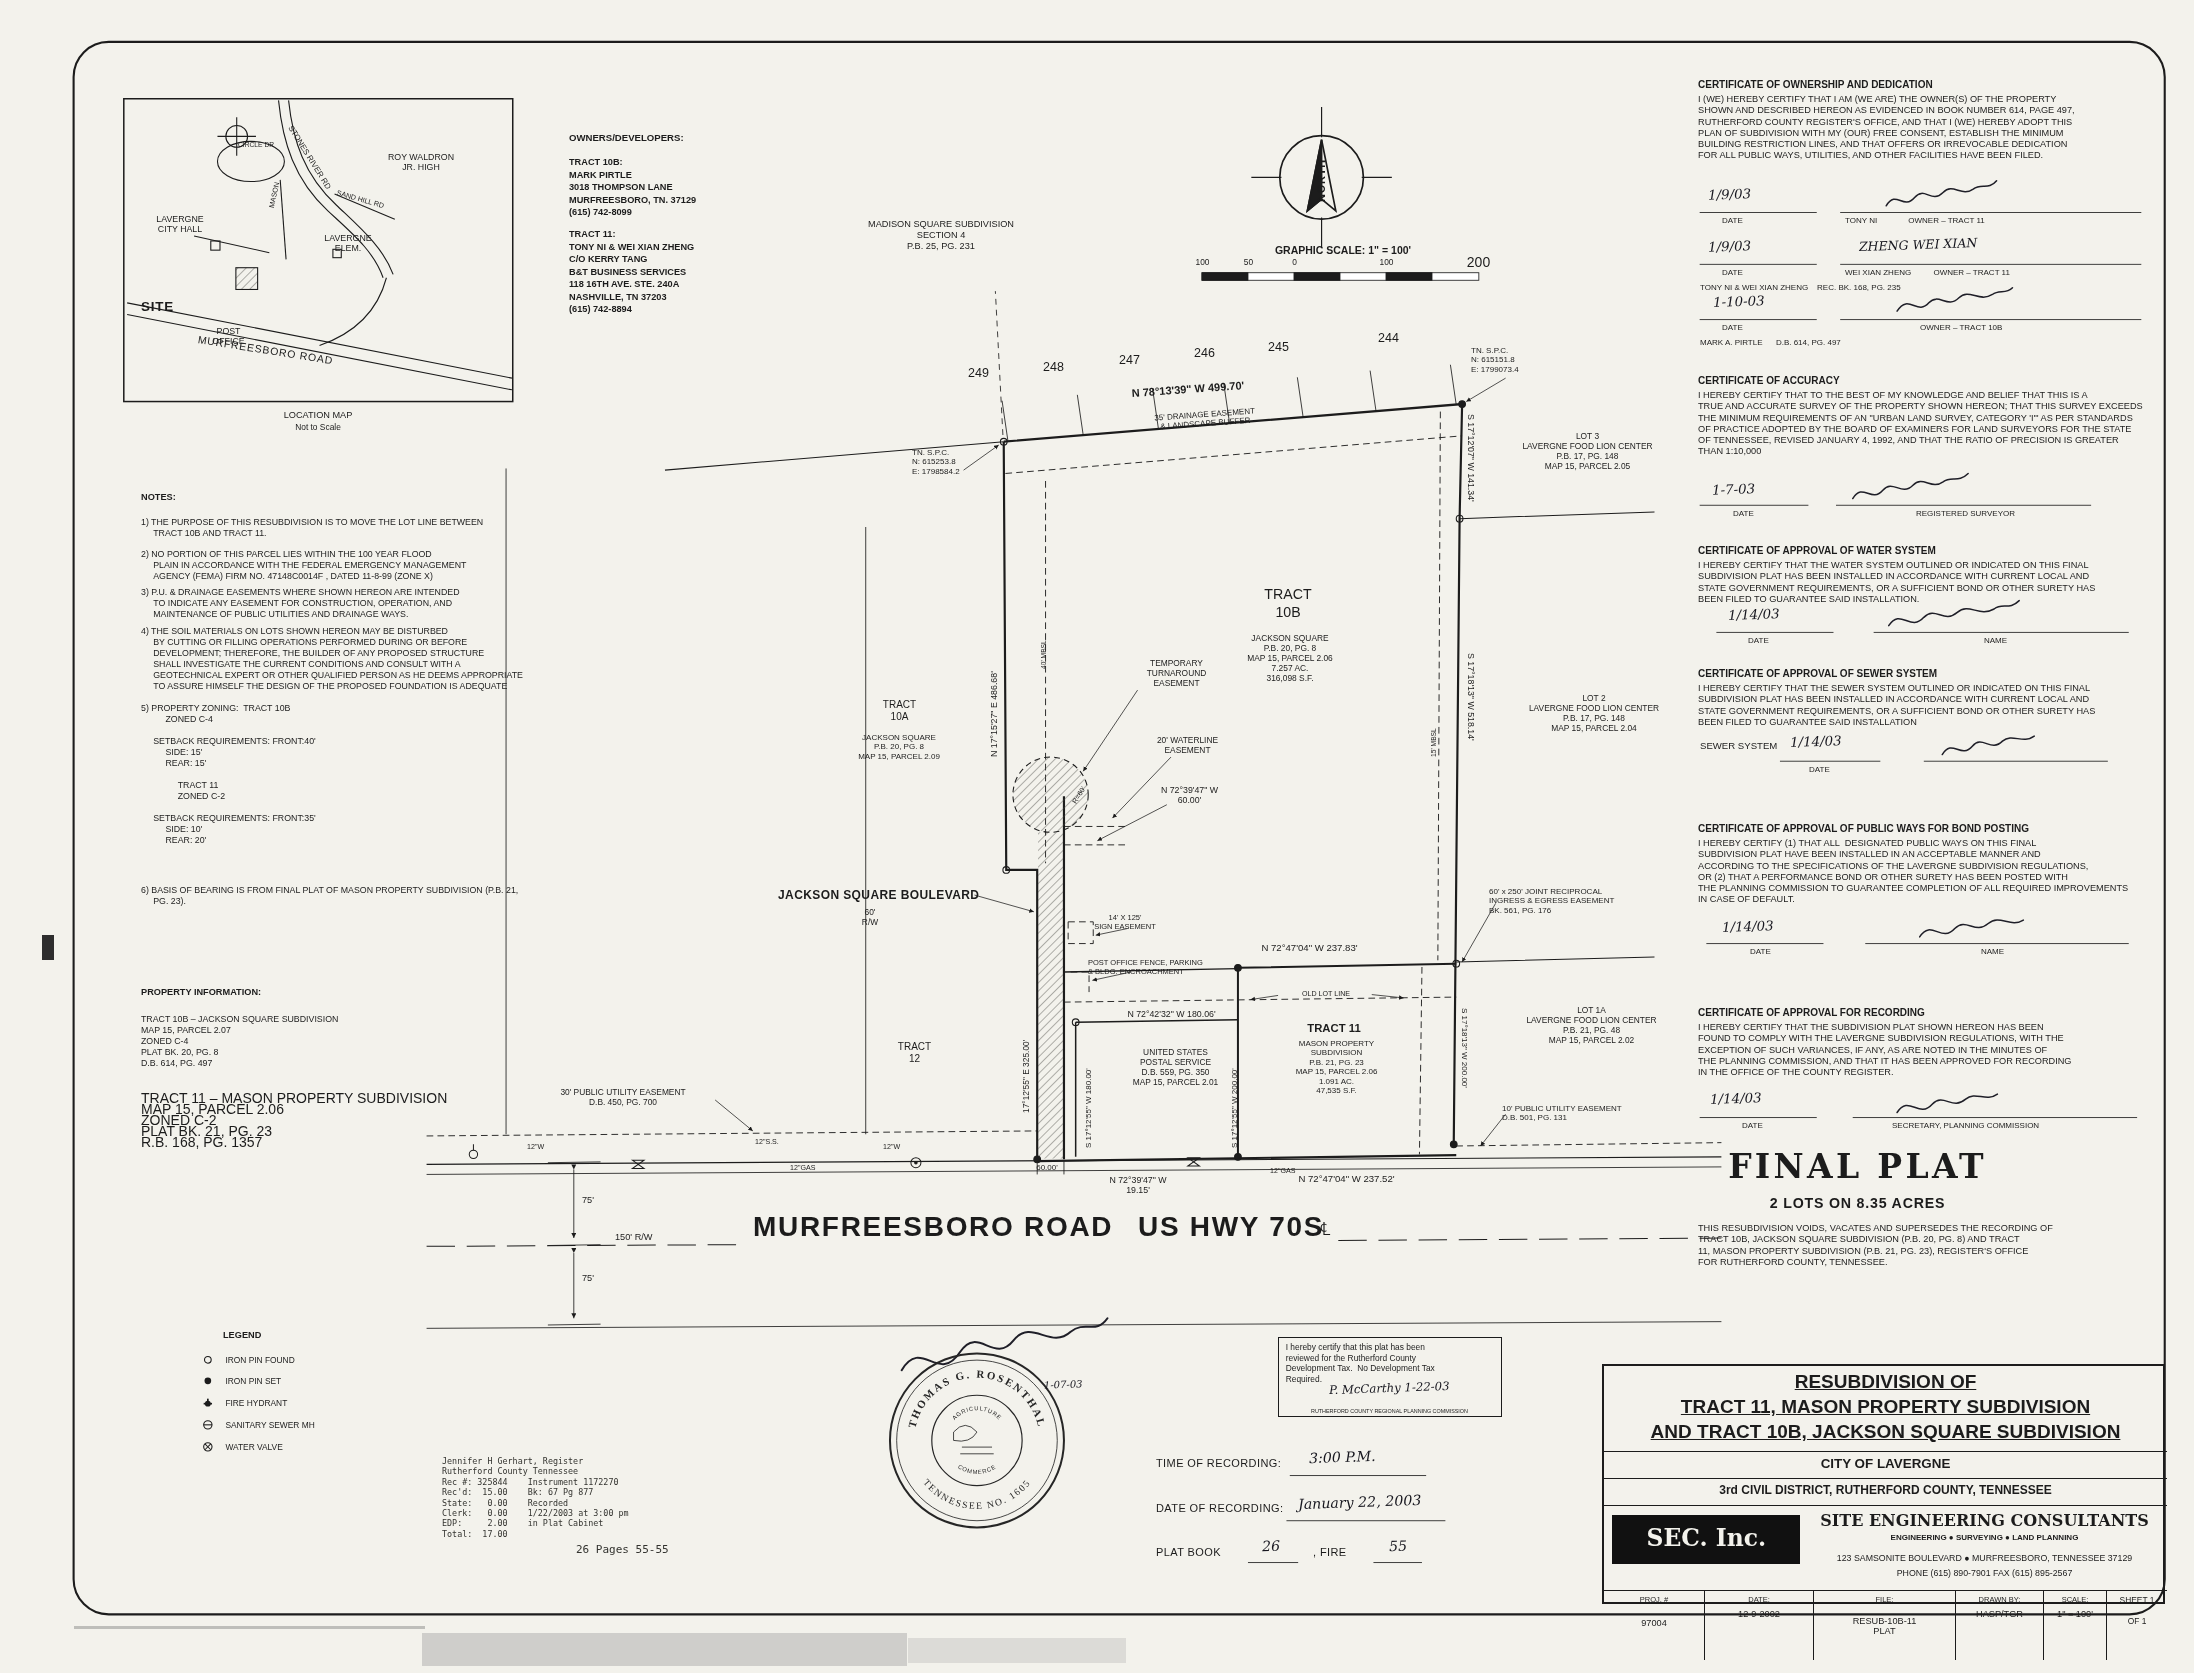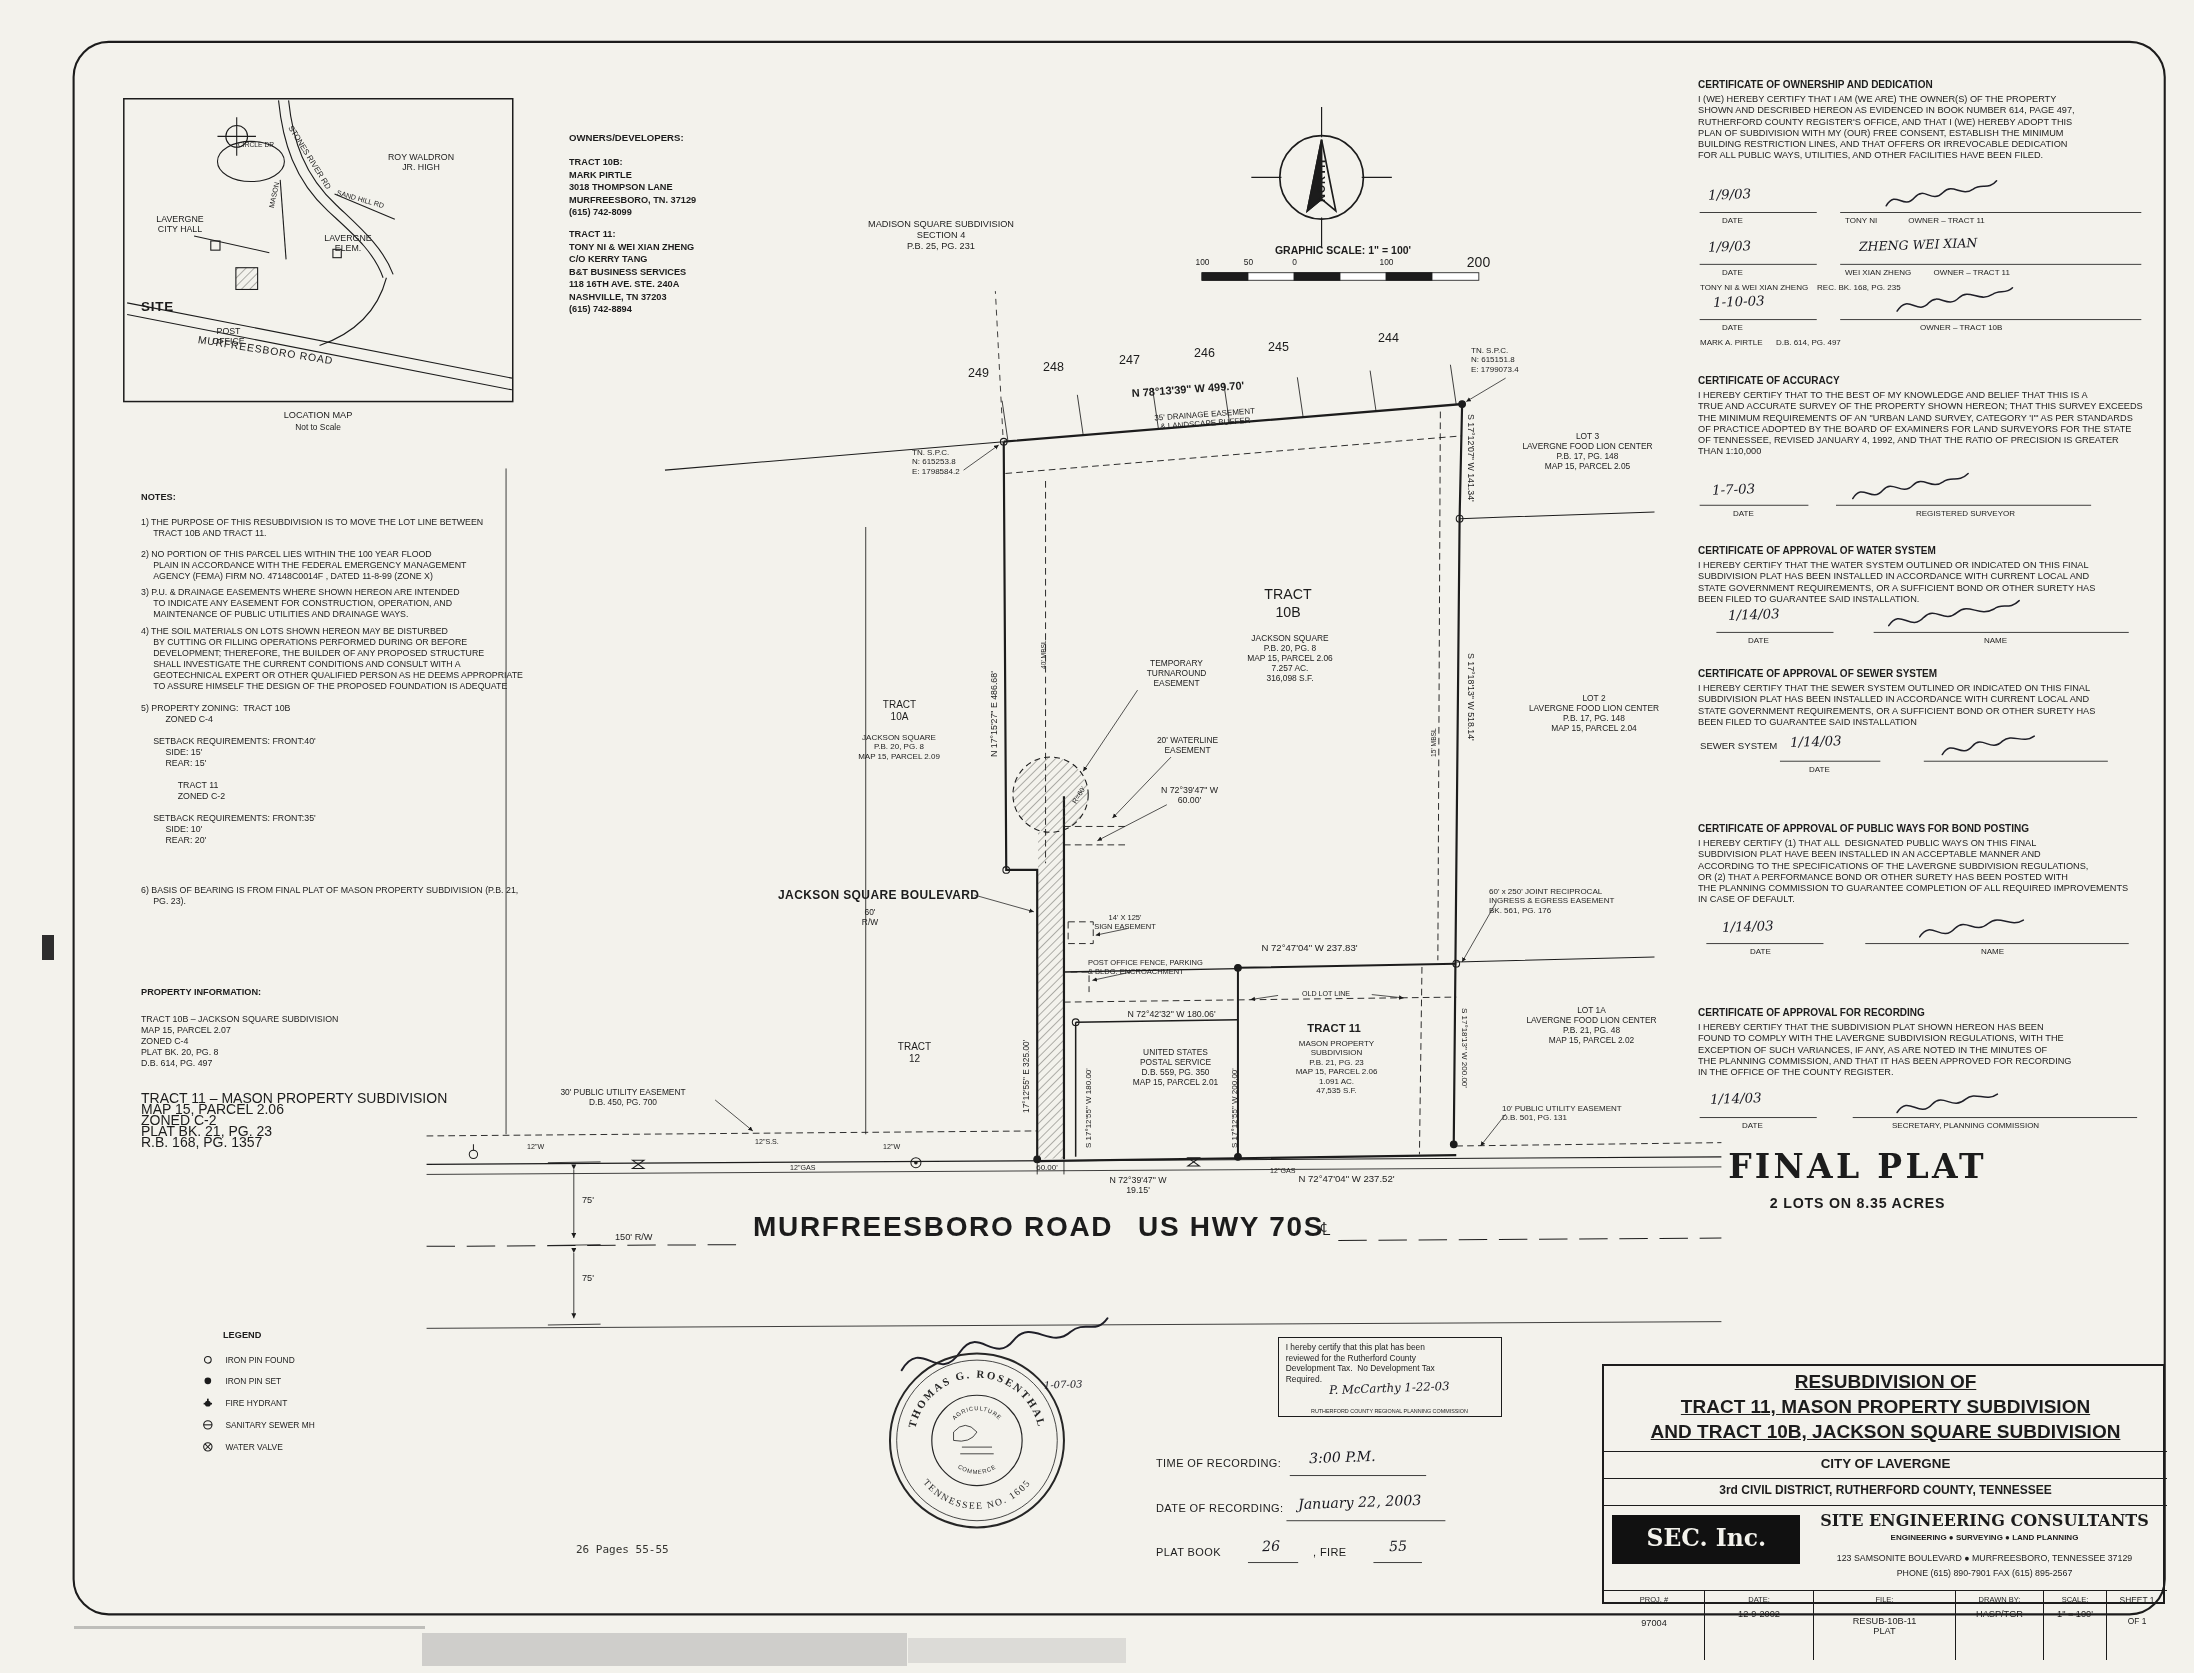--- a/index.html
+++ b/index.html
@@ -488,20 +488,24 @@
 FOUND TO COMPLY WITH THE LAVERGNE SUBDIVISION REGULATIONS, WITH THE
 EXCEPTION OF SUCH VARIANCES, IF ANY, AS ARE NOTED IN THE MINUTES OF
 THE PLANNING COMMISSION, AND THAT IT HAS BEEN APPROVED FOR RECORDING
 IN THE OFFICE OF THE COUNTY REGISTER.</div>
 <div class="t hand" style="left:1710px;top:1091px;font-size:13.4px">1/14/03</div>
 <div class="t" style="left:1742px;top:1121px;font-size:8px">DATE</div>
 <div class="t" style="left:1892px;top:1121px;font-size:8px">SECRETARY, PLANNING COMMISSION</div>
 
 <div class="t b c serif" style="left:1707px;top:1148px;width:301px;font-size:33px;letter-spacing:3.3px">FINAL PLAT</div>
 <div class="t b c" style="left:1707px;top:1195px;width:301px;font-size:14.2px;letter-spacing:0.8px">2 LOTS ON 8.35 ACRES</div>
+<div class="t pre" style="left:1698px;top:1223px;font-size:9.2px;line-height:11.3px">THIS RESUBDIVISION VOIDS, VACATES AND SUPERSEDES THE RECORDING OF
+TRACT 10B, JACKSON SQUARE SUBDIVISION (P.B. 20, PG. 8) AND TRACT
+11, MASON PROPERTY SUBDIVISION (P.B. 21, PG. 23), REGISTER'S OFFICE
+FOR RUTHERFORD COUNTY, TENNESSEE.</div>
 
 <div class="box" style="left:1602px;top:1364px;width:563px;height:240px;border-width:2.1px">
   <div class="t c b" style="left:0;top:5px;width:563px;font-size:19px;text-decoration:underline">RESUBDIVISION OF</div>
   <div class="t c b" style="left:0;top:30px;width:563px;font-size:19px;text-decoration:underline">TRACT 11, MASON PROPERTY SUBDIVISION</div>
   <div class="t c b" style="left:0;top:55px;width:563px;font-size:19px;text-decoration:underline">AND TRACT 10B, JACKSON SQUARE SUBDIVISION</div>
   <div style="position:absolute;left:0;top:85px;width:563px;border-top:1.3px solid #1c1c1c"></div>
   <div class="t c b" style="left:0;top:90px;width:563px;font-size:13.4px">CITY OF LAVERGNE</div>
   <div style="position:absolute;left:0;top:112px;width:563px;border-top:1.3px solid #1c1c1c"></div>
   <div class="t c b" style="left:0;top:117px;width:563px;font-size:12px">3rd CIVIL DISTRICT, RUTHERFORD COUNTY, TENNESSEE</div>
   <div style="position:absolute;left:0;top:139px;width:563px;border-top:1.3px solid #1c1c1c"></div>
@@ -551,20 +555,28 @@
 </div>
 <div class="t" style="left:1156px;top:1457px;font-size:11px;letter-spacing:0.4px">TIME OF RECORDING:</div>
 <div class="t hand" style="left:1309px;top:1449px;font-size:14.2px">3:00 P.M.</div>
 <div class="t" style="left:1156px;top:1502px;font-size:11px;letter-spacing:0.4px">DATE OF RECORDING:</div>
 <div class="t hand" style="left:1298px;top:1494px;font-size:14.2px">January 22, 2003</div>
 <div class="t" style="left:1156px;top:1546px;font-size:11px;letter-spacing:0.4px">PLAT BOOK</div>
 <div class="t hand" style="left:1262px;top:1538px;font-size:14.2px">26</div>
 <div class="t" style="left:1313px;top:1546px;font-size:11px;letter-spacing:0.4px">, FIRE</div>
 <div class="t hand" style="left:1389px;top:1538px;font-size:14.2px">55</div>
 
+<div class="t pre mono" style="left:442px;top:1456px;font-size:8.4px;line-height:10.4px">Jennifer H Gerhart, Register
+Rutherford County Tennessee
+Rec #: 325844    Instrument 1172270
+Rec'd:  15.00    Bk: 67 Pg 877
+State:   0.00    Recorded
+Clerk:   0.00    1/22/2003 at 3:00 pm
+EDP:     2.00    in Plat Cabinet
+Total:  17.00</div>
 <div class="t mono" style="left:576px;top:1544px;font-size:11px">26 Pages 55-55</div>
 
 <div class="t hand" style="left:1044px;top:1379px;font-size:10px">1-07-03</div>
 
 <div class="artifact" style="left:422px;top:1633px;width:485px;height:33px;background:#cfcecb"></div>
 <div class="artifact" style="left:908px;top:1638px;width:218px;height:25px;background:#dcdbd7"></div>
 <div class="artifact" style="left:74px;top:1626px;width:351px;height:3.3px;background:#8a8a88;opacity:.5"></div>
 <div class="artifact" style="left:42px;top:935px;width:11.7px;height:25px;background:#2e2e2e"></div>
 
 </div>

